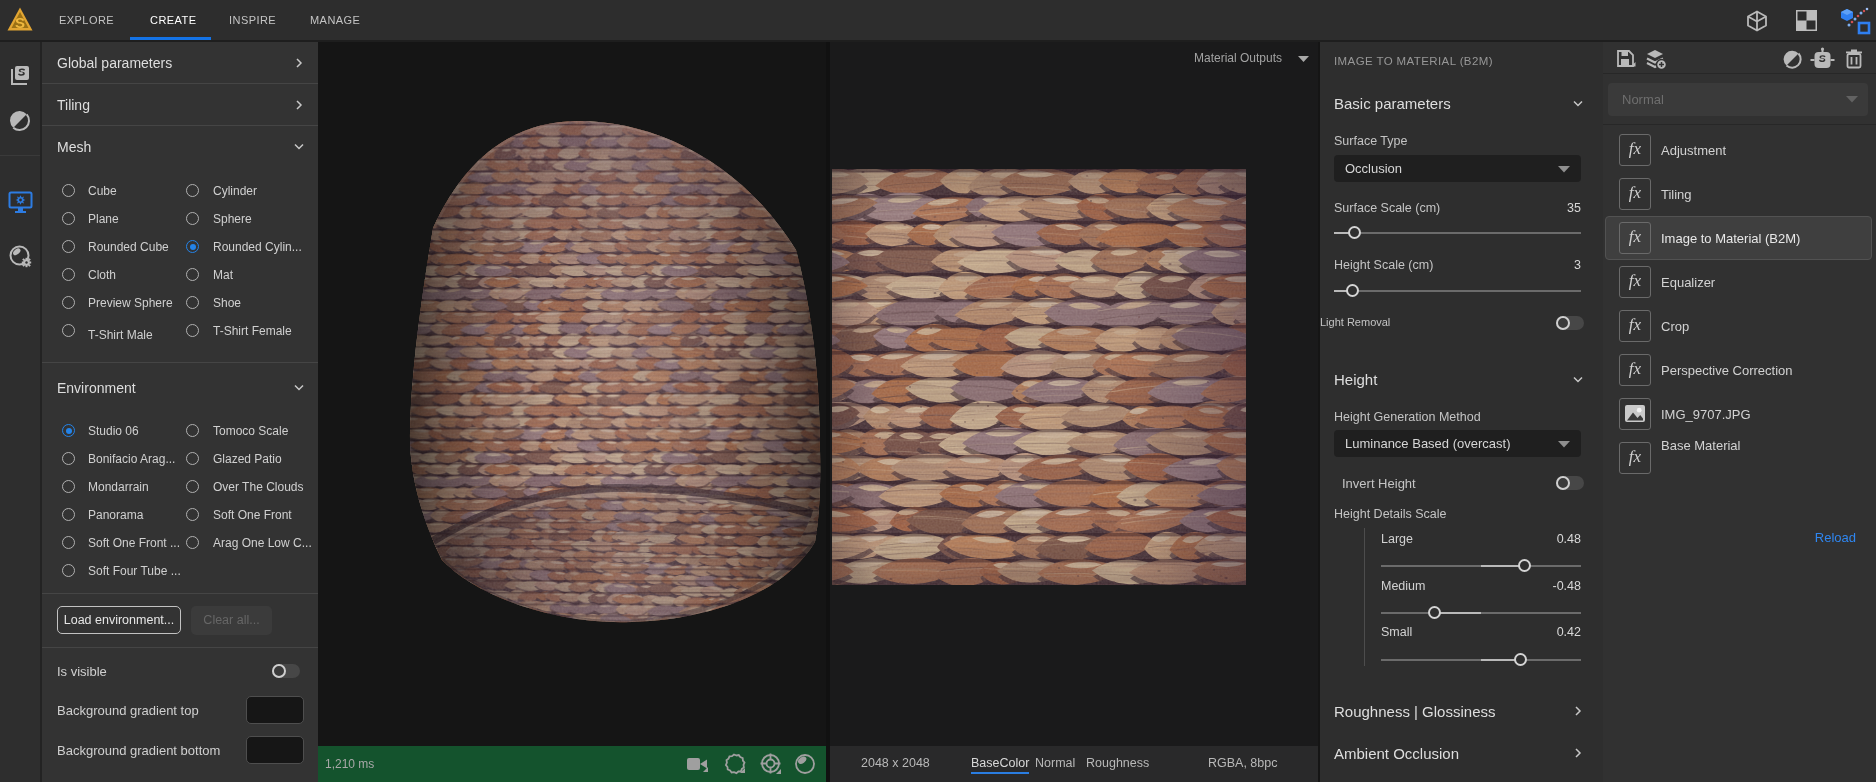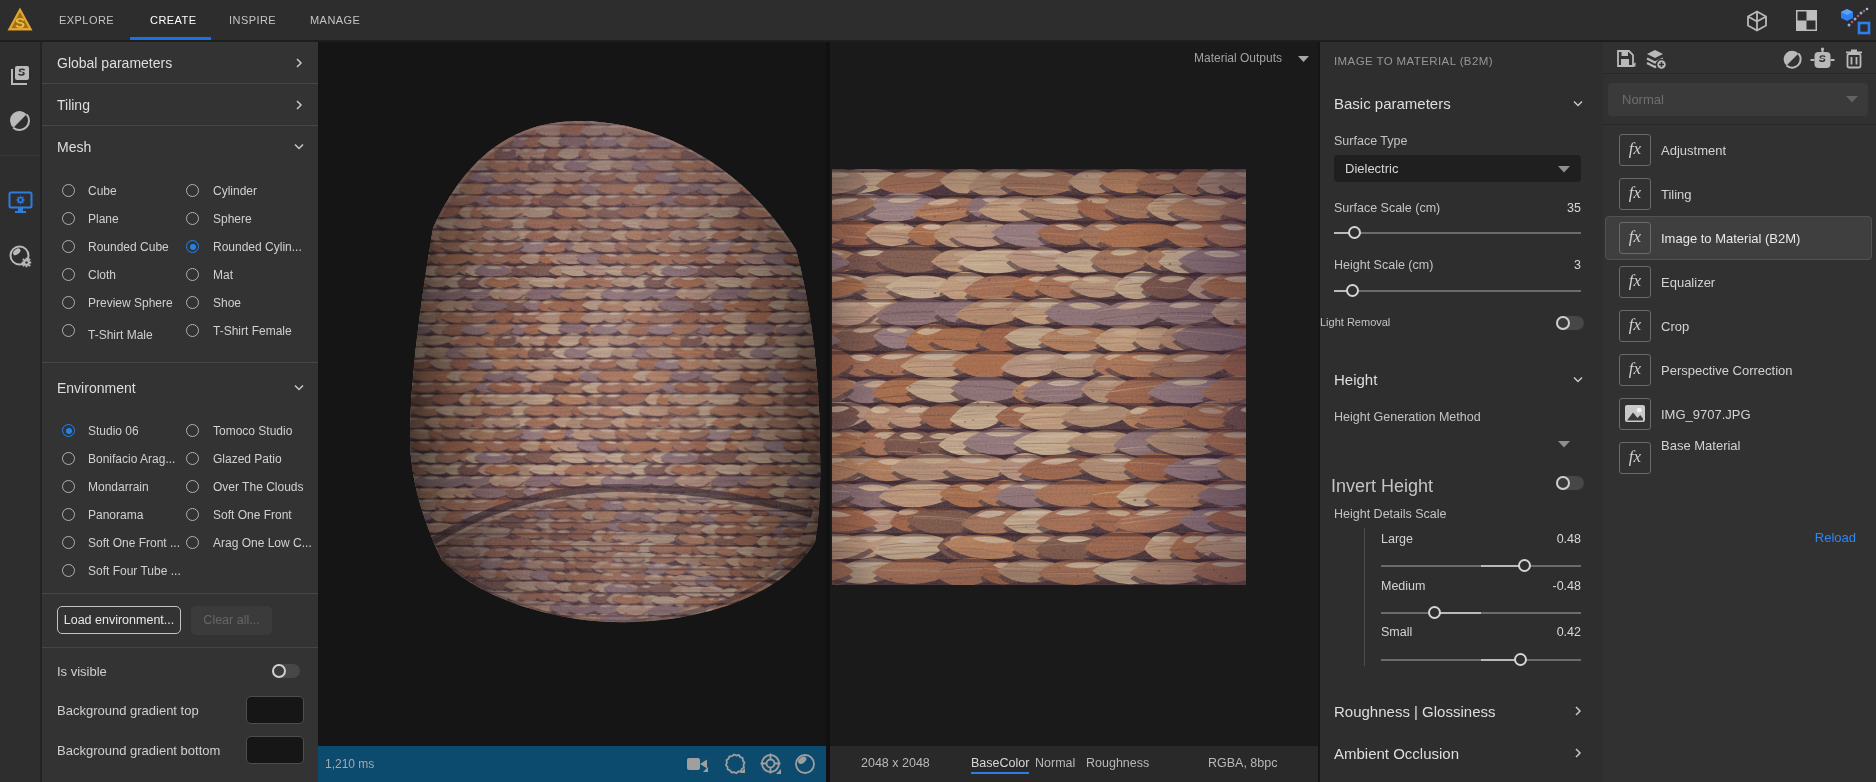--- a/index.html
+++ b/index.html
@@ -1585,21 +1585,21 @@
 
  <div class="divh" style="left:0;top:320px;width:276px"></div>
  <div class="abs sechead" style="left:15px;top:338px">Environment</div>
  <svg class="abs" style="left:251px;top:342px" width="12" height="8">
       <path d="M2,1.5 L6,5.5 L10,1.5" stroke="#c8c8c8" stroke-width="1.5" fill="none"></path>
     </svg>
 
  <div class="radio sel" style="left:20px;top:382px"></div>
     <div class="abs lbl" style="left:46px;top:382px">Studio 06</div>
  <div class="radio" style="left:144px;top:382px"></div>
-    <div class="abs lbl" style="left:171px;top:382px">Tomoco Studio</div>
+    <div class="abs lbl" style="left:171px;top:382px">Tomoco Scale</div>
  <div class="radio" style="left:20px;top:410px"></div>
     <div class="abs lbl" style="left:46px;top:410px">Bonifacio Arag...</div>
  <div class="radio" style="left:144px;top:410px"></div>
     <div class="abs lbl" style="left:171px;top:410px">Glazed Patio</div>
  <div class="radio" style="left:20px;top:438px"></div>
     <div class="abs lbl" style="left:46px;top:438px">Mondarrain</div>
  <div class="radio" style="left:144px;top:438px"></div>
     <div class="abs lbl" style="left:171px;top:438px">Over The Clouds</div>
  <div class="radio" style="left:20px;top:466px"></div>
     <div class="abs lbl" style="left:46px;top:466px">Panorama</div>
@@ -1635,21 +1635,21 @@
  <path d="M110,502 C180,458 250,445 310,446 C382,448 448,458 494,472" fill="none" stroke="#190d14" stroke-width="8" opacity="0.72"></path>
  <path d="M115,186 C150,110 200,80 258,79 C330,78 420,114 478,208" fill="none" stroke="#cfb49a" stroke-width="5" opacity="0.3"></path>
  <path d="M124,518 C160,556 240,584 314,580 C392,574 466,540 497,500" fill="none" stroke="#120a10" stroke-width="5" opacity="0.45"></path>
  <rect x="80" y="70" width="430" height="520" fill="#9a7f96" opacity="0.13"></rect>
  <rect x="80" y="70" width="430" height="520" filter="url(#fiber)" opacity="0.5"></rect>
  <rect x="80" y="70" width="430" height="520" filter="url(#grain)" opacity="0.3"></rect>
  <rect x="80" y="70" width="430" height="520" fill="url(#rowsS)" opacity="0.4"></rect>
  <rect x="80" y="70" width="430" height="520" fill="url(#shadeL)"></rect>
 </g>
 </svg>
- <div class="abs" style="left:0;top:704px;width:508px;height:36px;background:#0c4a6e">
+ <div class="abs" style="left:0;top:704px;width:508px;height:36px;background:#14532d">
   <div class="abs" style="left:7px;top:11px;font-size:12px;color:#a8a8a8">1,210 ms</div>
   <svg class="abs" style="left:369px;top:9px" width="22" height="18" viewBox="0 0 22 18">
    <rect x="0" y="3" width="13" height="12" rx="2" fill="#9f9f9f"></rect>
    <polygon points="13,9 20,4.5 20,13.5" fill="#9f9f9f"></polygon>
    <polygon points="15,15 20,15 20,10" fill="#9f9f9f" transform="translate(1,2)"></polygon>
   </svg>
   <svg class="abs" style="left:406px;top:7px" width="22" height="22" viewBox="0 0 22 22">
    <path d="M10,1.5 l2.6,1 l2.2,-0.4 l1.5,2 l2.4,1 l0.2,2.5 l1.6,2 l-1,2.3 l0.4,2.5 l-2,1.5 l-1,2.4 l-2.5,0.2 l-2,1.6 l-2.3,-1 l-2.5,0.4 l-1.5,-2 l-2.4,-1 l-0.2,-2.5 l-1.6,-2 l1,-2.3 l-0.4,-2.5 l2,-1.5 l1,-2.4 l2.5,-0.2 Z" fill="none" stroke="#9f9f9f" stroke-width="1.8"></path>
    <polygon points="16,20 21,20 21,15" fill="#9f9f9f"></polygon>
   </svg>
@@ -1691,45 +1691,46 @@
 <div class="abs" style="left:826px;top:42px;width:4px;height:740px;background:#111111"></div>
 <div class="abs" style="left:1318px;top:42px;width:2px;height:740px;background:#151515"></div>
 
 <div id="rightpanel" class="abs" style="left:1320px;top:42px;width:280px;height:740px;background:#2e2e2e">
  <div class="abs" style="left:14px;top:13px;font-size:11.5px;letter-spacing:0.4px;color:#979797">IMAGE TO MATERIAL (B2M)</div>
  <div class="abs sechead" style="left:14px;top:53px;font-size:15px">Basic parameters</div>
  <svg class="abs" style="left:252px;top:58px" width="12" height="8">
       <path d="M2,1.5 L6,5.5 L10,1.5" stroke="#c8c8c8" stroke-width="1.5" fill="none"></path>
     </svg>
  <div class="abs flab" style="left:14px;top:92px">Surface Type</div>
- <div class="abs" style="left:14px;top:113px;width:247px;height:27px;background:#1f1f1f;border-radius:4px;font-size:13px;color:#d6d6d6;line-height:27px;padding-left:11px;box-sizing:border-box">Dielectric</div>
+ <div class="abs" style="left:14px;top:113px;width:247px;height:27px;background:#1f1f1f;border-radius:4px;font-size:13px;color:#d6d6d6;line-height:27px;padding-left:11px;box-sizing:border-box">Occlusion</div>
  <svg class="abs" style="left:238px;top:124px" width="12" height="7">
       <polygon points="0,0 12,0 6,6.5" fill="#8f8f8f"></polygon>
     </svg>
  <div class="abs flab" style="left:14px;top:159px">Surface Scale (cm)</div>
  <div class="val" style="left:201px;top:159px">35</div>
  <div class="track" style="left:14px;top:190px;width:247px"></div>
  <div class="seg" style="left:14px;top:190px;width:21px"></div>
  <div class="knob" style="left:28px;top:184px"></div>
  <div class="abs flab" style="left:14px;top:216px">Height Scale (cm)</div>
  <div class="val" style="left:201px;top:216px">3</div>
  <div class="track" style="left:14px;top:248px;width:247px"></div>
  <div class="seg" style="left:14px;top:248px;width:19px"></div>
  <div class="knob" style="left:26px;top:242px"></div>
  <div class="abs flab" style="left:0;top:274px;font-size:11px">Light Removal</div>
  <div class="toggle" style="left:236px;top:274px"></div>
  <div class="abs sechead" style="left:14px;top:329px;font-size:15px">Height</div>
  <svg class="abs" style="left:252px;top:334px" width="12" height="8">
       <path d="M2,1.5 L6,5.5 L10,1.5" stroke="#c8c8c8" stroke-width="1.5" fill="none"></path>
     </svg>
  <div class="abs flab" style="left:14px;top:368px">Height Generation Method</div>
+ <div class="abs" style="left:14px;top:388px;width:247px;height:27px;background:#1f1f1f;border-radius:4px;font-size:13px;color:#d6d6d6;line-height:27px;padding-left:11px;box-sizing:border-box">Luminance Based (overcast)</div>
  <svg class="abs" style="left:238px;top:399px" width="12" height="7">
       <polygon points="0,0 12,0 6,6.5" fill="#8f8f8f"></polygon>
     </svg>
- <div class="abs flab" style="left:11px;top:434px;font-size:18px">Invert Height</div>
+ <div class="abs flab" style="left:22px;top:434px;font-size:13px">Invert Height</div>
  <div class="toggle" style="left:236px;top:434px"></div>
  <div class="abs flab" style="left:14px;top:465px">Height Details Scale</div>
  <div class="abs" style="left:44px;top:486px;width:1px;height:138px;background:#4d4d4d"></div>
  <div class="abs flab" style="left:61px;top:490px;color:#d2d2d2">Large</div>
  <div class="val" style="left:201px;top:490px">0.48</div>
  <div class="track" style="left:61px;top:523px;width:200px"></div>
  <div class="seg" style="left:161px;top:523px;width:44px"></div>
  <div class="knob" style="left:198px;top:517px"></div>
  <div class="abs flab" style="left:61px;top:537px;color:#d2d2d2">Medium</div>
  <div class="val" style="left:201px;top:537px">-0.48</div>

